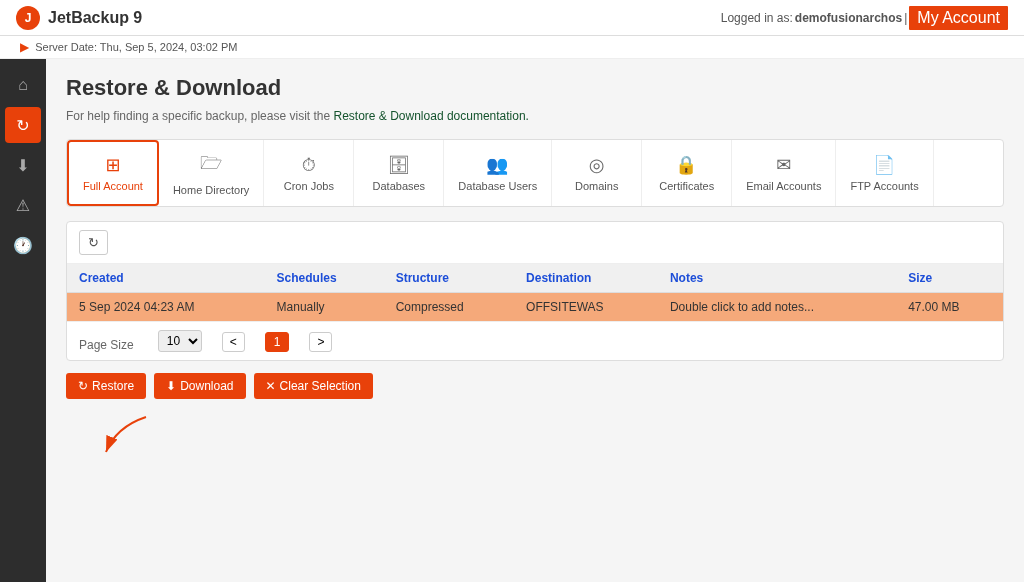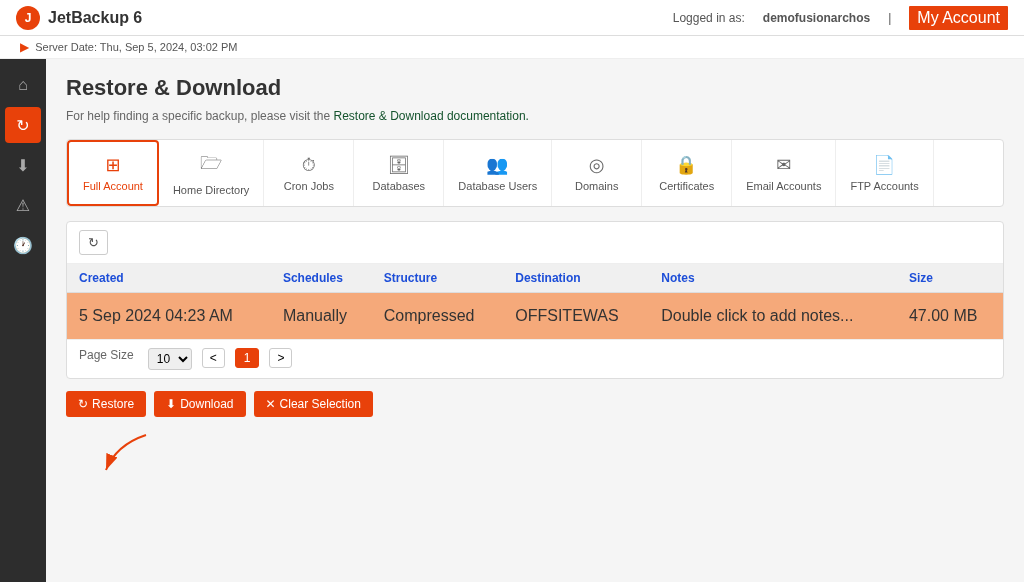--- a/index.html
+++ b/index.html
@@ -12,21 +12,21 @@
       padding: 0 16px;
       height: 36px;
       display: flex;
       align-items: center;
       justify-content: space-between;
       flex-shrink: 0;
     }
     .top-bar-left { display: flex; align-items: center; gap: 8px; }
     .top-bar-logo { width: 24px; height: 24px; background: #e8410a; border-radius: 50%; display: flex; align-items: center; justify-content: center; color: white; font-size: 12px; font-weight: bold; }
     .top-bar-title { font-size: 16px; font-weight: bold; color: #333; }
-    .top-bar-right { font-size: 12px; color: #555; display: flex; align-items: center; gap: 18px; }
+    .top-bar-right { font-size: 12px; color: #555; display: flex; align-items: center; gap: 2px; }
     .my-account-btn { background: #e8410a; color: white; border: none; padding: 3px 8px; border-radius: 1px; font-size: 16px; cursor: pointer; }
 
     
     .main-layout { display: flex; flex: 1; overflow: hidden; }
 
     
     .sidebar { width: 46px; background: #2d2d2d; display: flex; flex-direction: column; align-items: center; padding-top: 8px; gap: 4px; flex-shrink: 0; }
     .sidebar-item { width: 36px; height: 36px; display: flex; align-items: center; justify-content: center; border-radius: 4px; color: #aaa; cursor: pointer; font-size: 16px; }
     .sidebar-item.active { background: #e8410a; color: #fff; }
 
@@ -48,45 +48,45 @@
     .tab-item.active { border: 2px solid #e8410a; border-radius: 4px; color: #e8410a; background: #fff; }
     .tab-item .tab-icon { font-size: 18px; color: #666; }
     .tab-item.active .tab-icon { color: #e8410a; }
 
     
     .table-section { background: #fff; border: 1px solid #ddd; border-radius: 4px; margin-bottom: 12px; }
     .table-toolbar { padding: 8px 12px; border-bottom: 1px solid #eee; display: flex; align-items: center; }
     .refresh-btn { background: none; border: 1px solid #ccc; border-radius: 3px; padding: 4px 8px; cursor: pointer; font-size: 13px; color: #555; }
     table { width: 100%; border-collapse: collapse; }
     th { background: #f0f0f0; border-bottom: 1px solid #ddd; padding: 7px 12px; text-align: left; font-size: 12px; color: #1d4ed8; font-weight: 700; }
-    td { padding: 14px 12px; font-size: 16px; color: #333; border-bottom: 1px solid #eee; }
+    td { padding: 7px 12px; font-size: 12px; color: #333; border-bottom: 1px solid #eee; }
     tr.selected td { background: #f5a97a; }
     tr.selected td { color: #333; }
 
     
     .pagination-area { display: flex; justify-content: space-between; align-items: center; padding: 8px 12px; font-size: 12px; color: #666; }
-    .page-controls { display: flex; align-items: flex-start; gap: 10px; }
+    .page-controls { display: flex; align-items: flex-end; gap: 20px; }
     .page-size-label { margin-right: 4px; }
     .page-size-select { padding: 2px 4px; border: 1px solid #ccc; border-radius: 3px; font-size: 12px; }
     .page-nav-btn { border: 1px solid #ccc; background: #fff; padding: 2px 7px; border-radius: 3px; cursor: pointer; font-size: 12px; }
     .page-num-btn { border: 1px solid #e8410a; background: #e8410a; color: #fff; padding: 2px 8px; border-radius: 3px; font-size: 12px; }
 
     
     .action-buttons { display: flex; gap: 8px; margin-top: 4px; align-items: flex-start; }
     .btn-restore { background: #e8410a; color: white; border: none; padding: 6px 12px; border-radius: 3px; cursor: pointer; font-size: 12px; display: flex; align-items: center; gap: 4px; }
     .btn-download { background: #e8410a; color: white; border: none; padding: 6px 12px; border-radius: 3px; cursor: pointer; font-size: 12px; display: flex; align-items: center; gap: 4px; }
     .btn-clear { background: #e8410a; color: white; border: none; padding: 6px 12px; border-radius: 3px; cursor: pointer; font-size: 12px; display: flex; align-items: center; gap: 4px; }
   </style>
 </head>
 <body>
 
 <div class="top-bar">
   <div class="top-bar-left">
     <div class="top-bar-logo">J</div>
-    <span class="top-bar-title">JetBackup 6</span>
+    <span class="top-bar-title">JetBackup 9</span>
   </div>
   <div class="top-bar-right">
     <span>Logged in as:</span>
     <strong>demofusionarchos</strong>
     <span>|</span>
     <button class="my-account-btn">My Account</button>
   </div>
 </div>
 
 <div class="server-bar">

